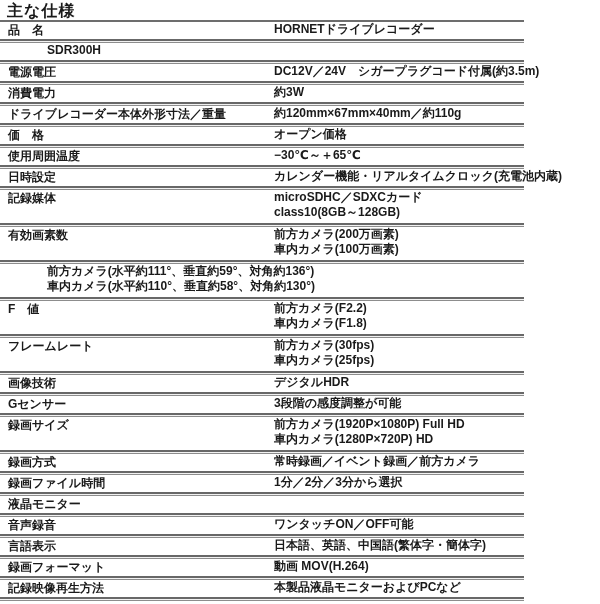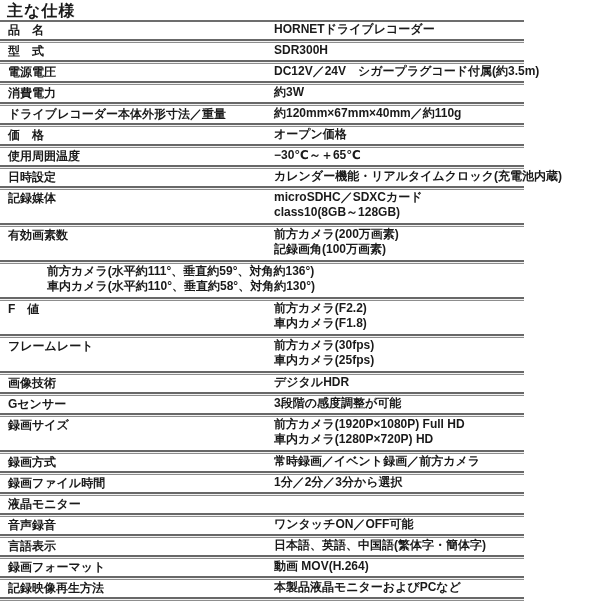--- a/index.html
+++ b/index.html
@@ -68,21 +68,20 @@
   <div class="title-rule"></div>
   <div id="spec-table">
       <div class="row single">
         <div class="label">品　名</div>
         <div class="values">
           <div class="line">HORNETドライブレコーダー</div>
         </div>
       </div>
       <div class="rule"></div>
       <div class="row single">
-        <div class="label">型　式</div>
         <div class="values">
           <div class="line">SDR300H</div>
         </div>
       </div>
       <div class="rule"></div>
       <div class="row single">
         <div class="label">電源電圧</div>
         <div class="values">
           <div class="line">DC12V／24V　シガープラグコード付属(約3.5m)</div>
         </div>
@@ -128,21 +127,21 @@
         <div class="values">
           <div class="line">microSDHC／SDXCカード</div>
           <div class="line">class10(8GB～128GB)</div>
         </div>
       </div>
       <div class="rule"></div>
       <div class="row double">
         <div class="label">有効画素数</div>
         <div class="values">
           <div class="line">前方カメラ(200万画素)</div>
-          <div class="line">記録画角(100万画素)</div>
+          <div class="line">車内カメラ(100万画素)</div>
         </div>
       </div>
       <div class="rule"></div>
       <div class="row double">
         <div class="values">
           <div class="line">前方カメラ(水平約111°、垂直約59°、対角約136°)</div>
           <div class="line">車内カメラ(水平約110°、垂直約58°、対角約130°)</div>
         </div>
       </div>
       <div class="rule"></div>

